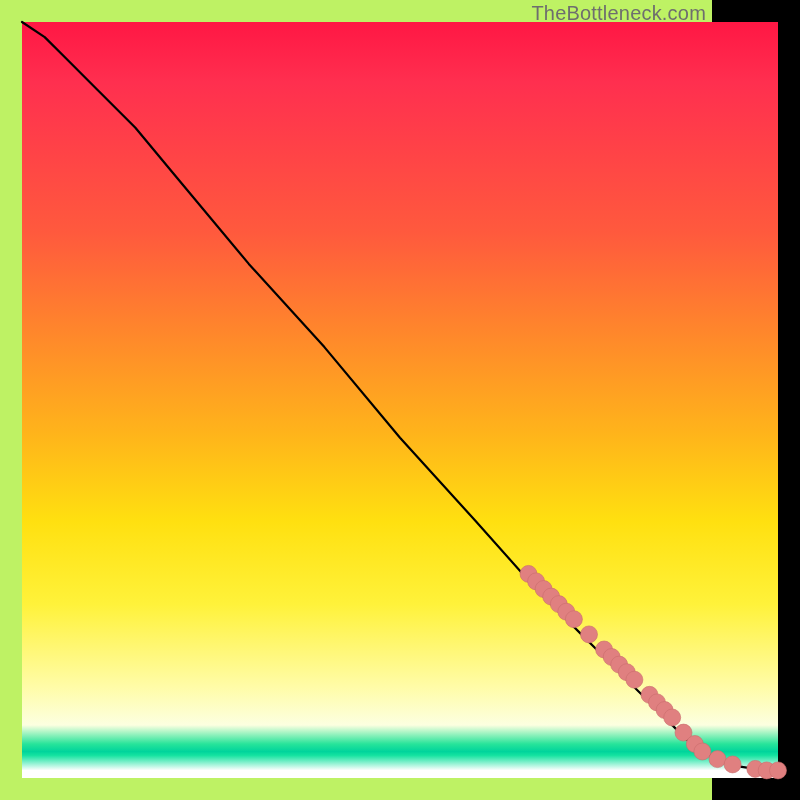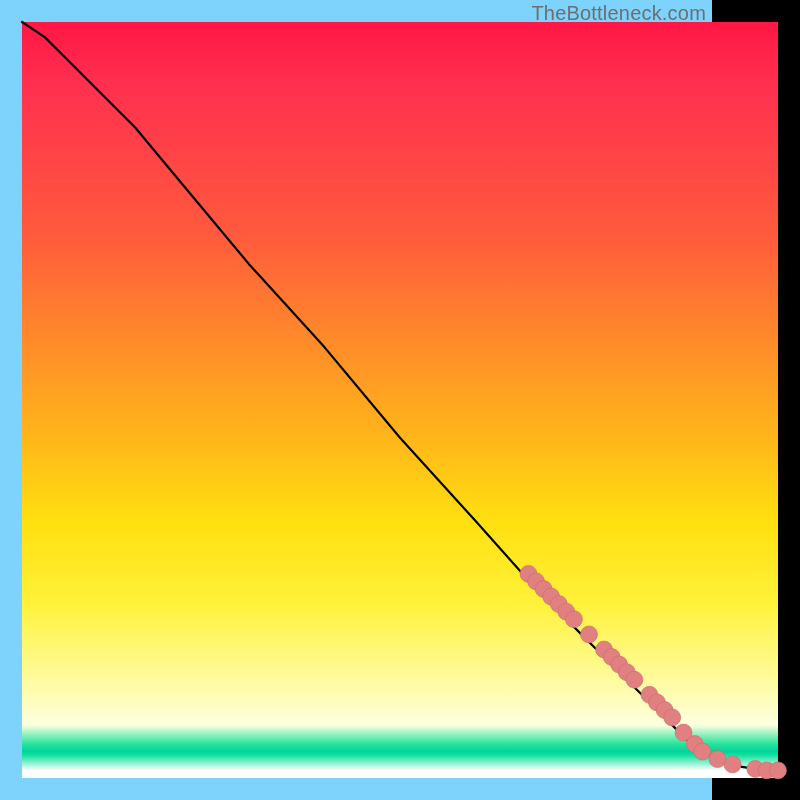--- a/index.html
+++ b/index.html
@@ -8,21 +8,21 @@
     width: 800px;
     height: 800px;
     background: #000;
     overflow: hidden;
     font-family: Arial, Helvetica, sans-serif;
   }
   .outer {
     position: relative;
     width: 712px;
     height: 800px;
-    background: #7dd3fc;
+    background: #bef264;
   }
   .plot {
     position: absolute;
     left: 22px;
     top: 22px;
     width: 756px;
     height: 756px;
     
     background: linear-gradient(
       to bottom,

